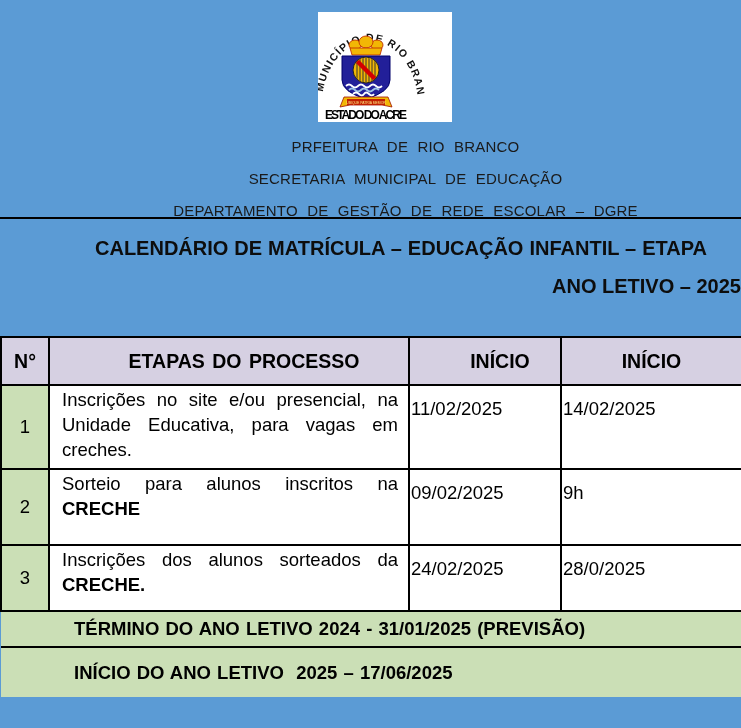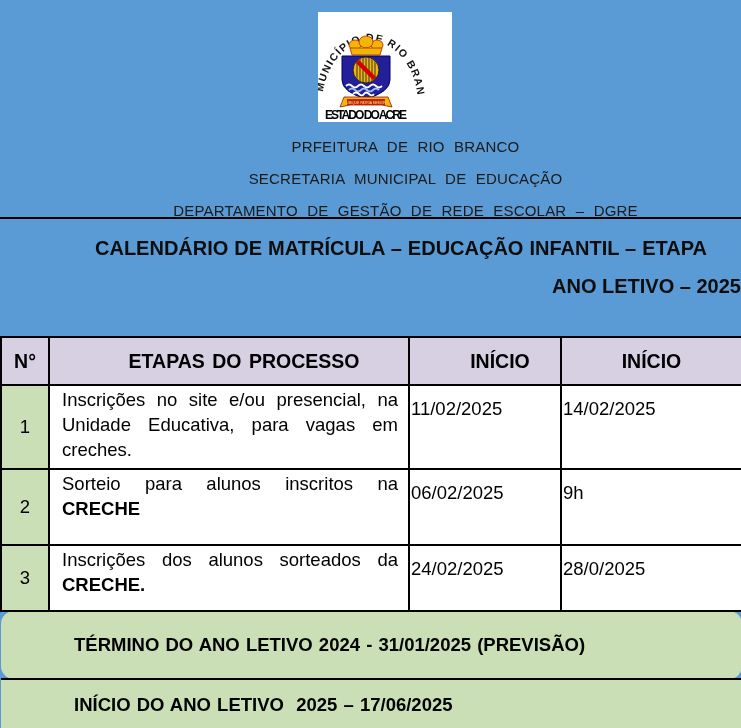--- a/index.html
+++ b/index.html
@@ -33,21 +33,21 @@
   td.num{background:var(--green);text-align:center;vertical-align:middle;font-size:18.5px;}
   td.stage{background:var(--white);vertical-align:top;text-align:justify;
            font-size:18.5px;line-height:25px;padding:1px 10px 0 12px;word-spacing:1px;}
   td.stage b{word-spacing:0;}
   td.date{background:var(--white);vertical-align:top;
           font-size:18.5px;padding-top:12px;}
   tr.r1 td{height:84px;} tr.r2 td{height:76px;} tr.r3 td{height:66px;}
   td.banner{background:var(--green);border-left:0;border-right:0;
             font-weight:bold;font-size:18.5px;vertical-align:middle;
             padding-left:73px;white-space:pre-wrap;word-spacing:1px;}
-  tr.b1 td{height:68px;border-radius:13px;} tr.b2 td{height:50px;border-bottom:0;}
+  tr.b1 td{height:36px;} tr.b2 td{height:50px;border-bottom:0;}
 
   
   .logo-box svg{display:block;}
 </style>
 </head>
 <body>
 
 <div class="page">
 
   <header class="top">
@@ -128,21 +128,21 @@
     </tr>
     <tr class="r1">
       <td class="num">1</td>
       <td class="stage"><span>Inscrições no site e/ou presencial, na Unidade Educativa, para vagas em creches.</span> <b></b></td>
       <td class="date">11/02/2025</td>
       <td class="date">14/02/2025</td>
     </tr>
     <tr class="r2">
       <td class="num">2</td>
       <td class="stage"><span>Sorteio para alunos inscritos na</span> <b>CRECHE</b></td>
-      <td class="date">06/02/2025</td>
+      <td class="date">09/02/2025</td>
       <td class="date">9h</td>
     </tr>
     <tr class="r3">
       <td class="num">3</td>
       <td class="stage"><span>Inscrições dos alunos sorteados da</span> <b>CRECHE.</b></td>
       <td class="date">24/02/2025</td>
       <td class="date">28/0/2025</td>
     </tr>
     <tr class="b1">
       <td class="banner" colspan="4">TÉRMINO DO ANO LETIVO 2024 - 31/01/2025 (PREVISÃO)</td>

